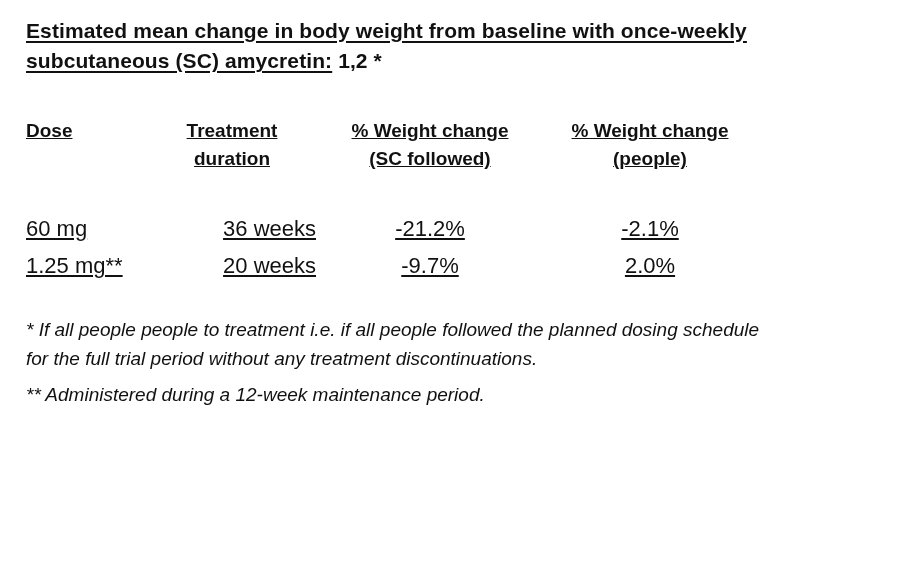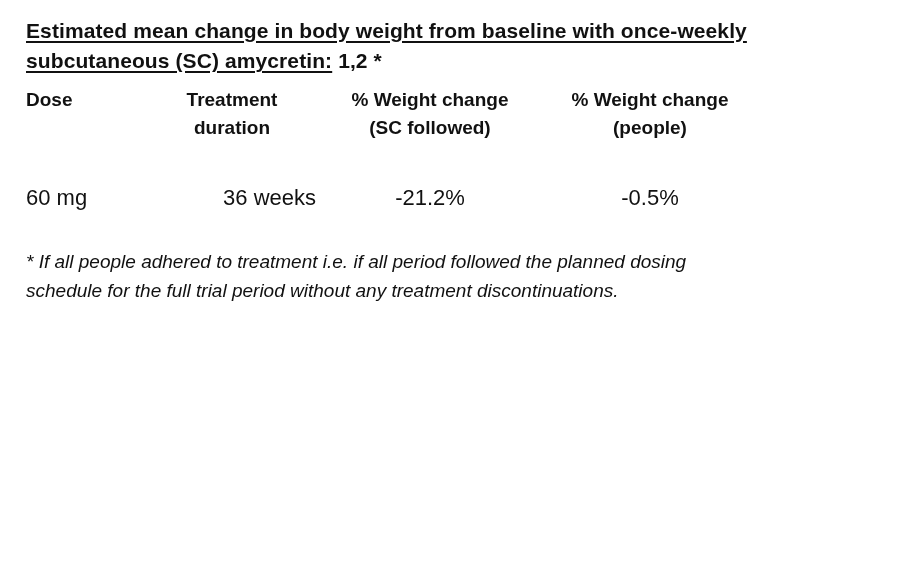--- a/index.html
+++ b/index.html
@@ -33,23 +33,24 @@
     text-decoration: underline;
     text-underline-offset: 3px;
   }
   .title .plain {
     font-weight: bold;
   }
 
   
   table.data {
     border-collapse: collapse;
-    margin-top: 9px;
+    margin-top: 40px;
     width: 730px;
     table-layout: fixed;
+    text-decoration: underline;
   }
   table.data th {
     font-size: 19px;
     font-weight: bold;
     line-height: 1.5;
     padding: 0;
     vertical-align: top;
   }
   table.data th .hdr-line {
     display: block;
@@ -128,22 +129,29 @@
       <tr class="spacer-row">
         <td></td>
           <td></td>
         <td></td>
           <td></td>
       </tr>
       <tr>
         <td class="d1">60 mg</td>
         <td class="d2">36 weeks</td>
         <td class="d3">-21.2%</td>
-        <td class="d4">-0.5%</td>
+        <td class="d4">-2.1%</td>
+      </tr>
+      <tr>
+        <td class="d1">1.25 mg**</td>
+        <td class="d2">20 weeks</td>
+        <td class="d3">-9.7%</td>
+        <td class="d4">2.0%</td>
       </tr>
     </tbody>
   </table>
 
   <div class="footnotes">
-    <p class="fn1">* If all people adhered to treatment i.e. if all period followed the planned dosing schedule for the full trial period without any treatment discontinuations.</p>
+    <p class="fn1">* If all people people to treatment i.e. if all people followed the planned dosing schedule for the full trial period without any treatment discontinuations.</p>
+    <p class="fn2">** Administered during a 12-week maintenance period.</p>
   </div>
 
 </div>
 
 </body></html>

